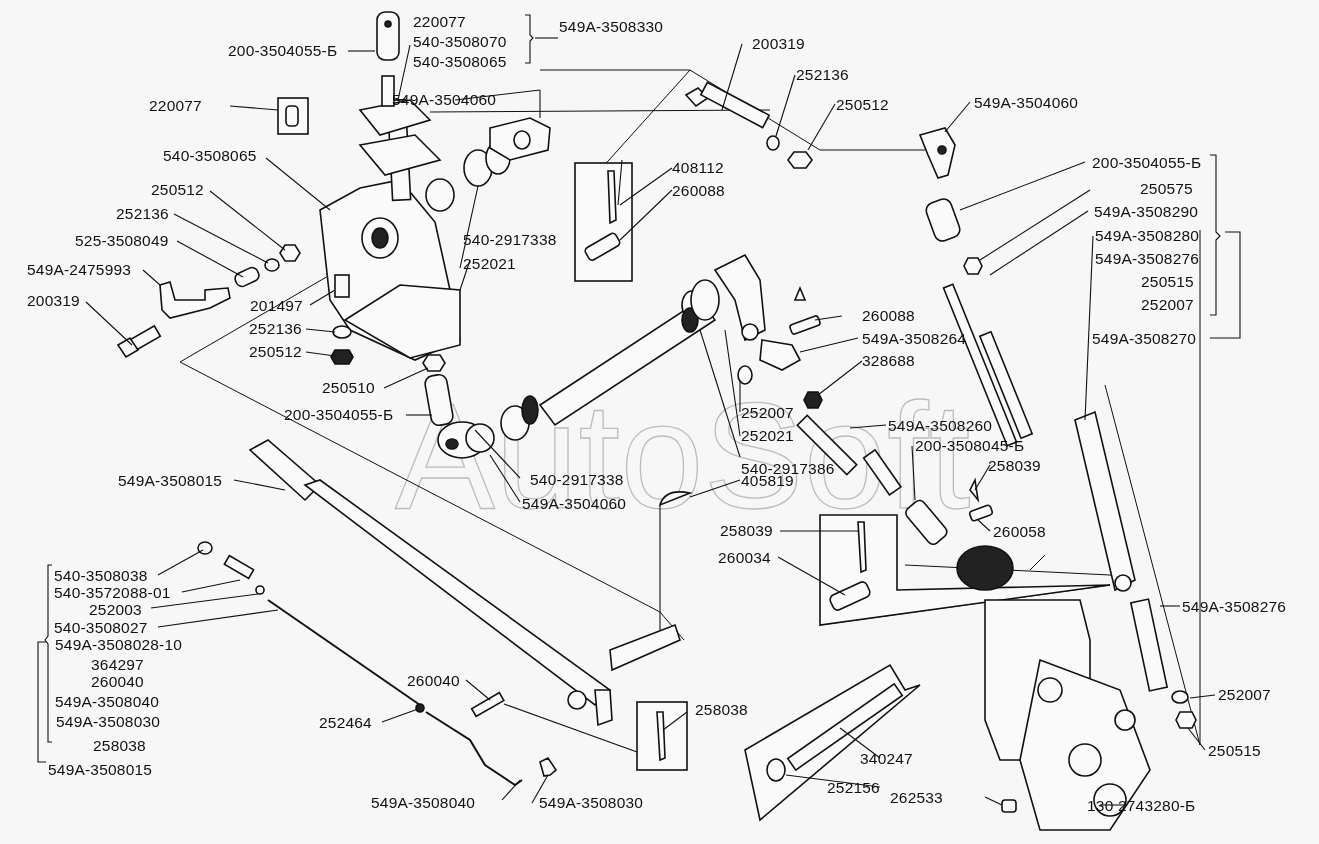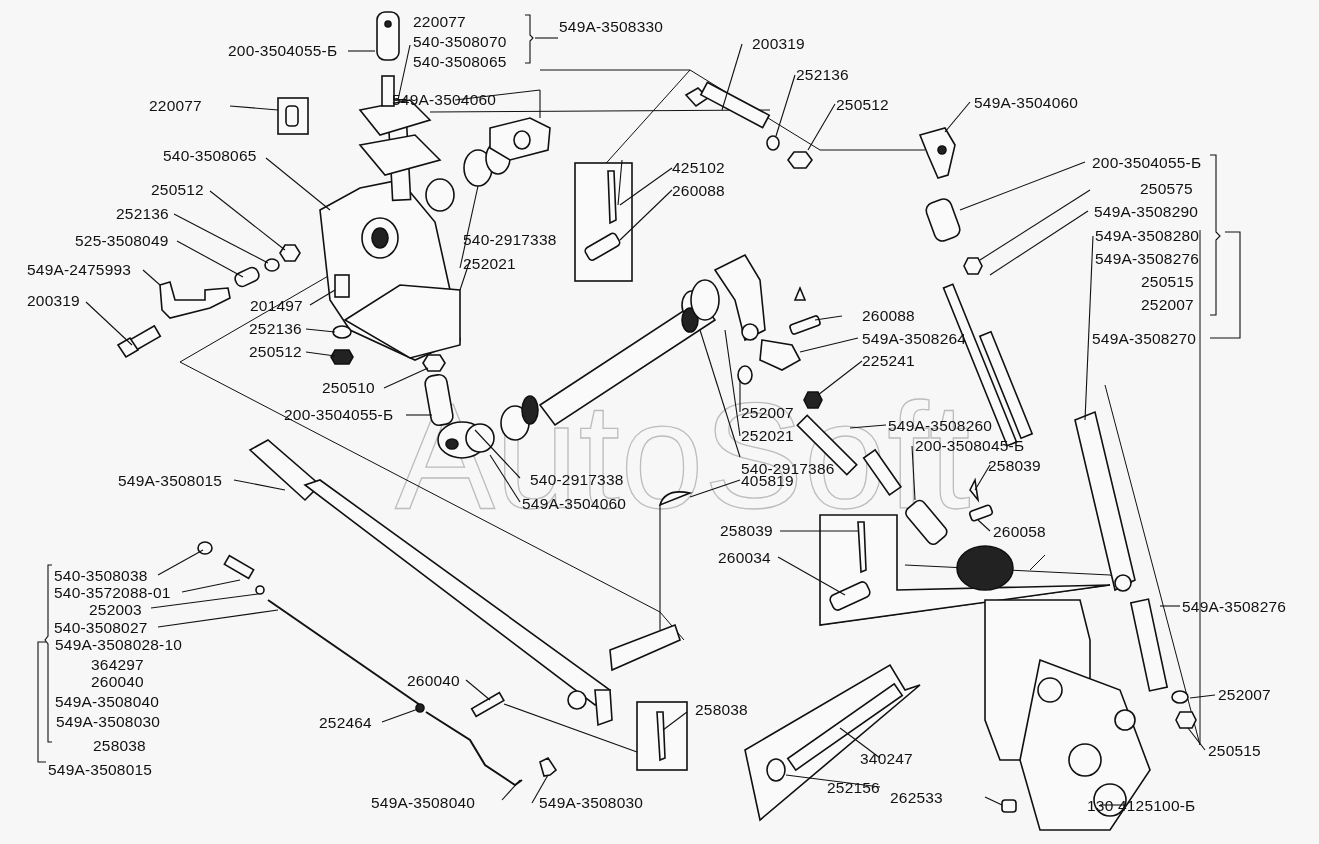--- a/index.html
+++ b/index.html
@@ -272,37 +272,37 @@
 <span class="lbl" style="left:27px;top:262px">549A-2475993</span>
 <span class="lbl" style="left:27px;top:293px">200319</span>
 <span class="lbl" style="left:250px;top:298px">201497</span>
 <span class="lbl" style="left:249px;top:321px">252136</span>
 <span class="lbl" style="left:249px;top:344px">250512</span>
 <span class="lbl" style="left:322px;top:380px">250510</span>
 <span class="lbl" style="left:284px;top:407px">200-3504055-Б</span>
 <span class="lbl" style="left:392px;top:92px">549A-3504060</span>
 <span class="lbl" style="left:463px;top:232px">540-2917338</span>
 <span class="lbl" style="left:463px;top:256px">252021</span>
-<span class="lbl" style="left:672px;top:160px">425102</span>
+<span class="lbl" style="left:672px;top:160px">408112</span>
 <span class="lbl" style="left:672px;top:183px">260088</span>
 <span class="lbl" style="left:752px;top:36px">200319</span>
 <span class="lbl" style="left:796px;top:67px">252136</span>
 <span class="lbl" style="left:836px;top:97px">250512</span>
 <span class="lbl" style="left:974px;top:95px">549A-3504060</span>
 <span class="lbl" style="left:1092px;top:155px">200-3504055-Б</span>
 <span class="lbl" style="left:1140px;top:181px">250575</span>
 <span class="lbl" style="left:1094px;top:204px">549A-3508290</span>
 <span class="lbl" style="left:1095px;top:228px">549A-3508280</span>
 <span class="lbl" style="left:1095px;top:251px">549A-3508276</span>
 <span class="lbl" style="left:1141px;top:274px">250515</span>
 <span class="lbl" style="left:1141px;top:297px">252007</span>
 <span class="lbl" style="left:1092px;top:331px">549A-3508270</span>
 <span class="lbl" style="left:862px;top:308px">260088</span>
 <span class="lbl" style="left:862px;top:331px">549A-3508264</span>
-<span class="lbl" style="left:862px;top:353px">225241</span>
+<span class="lbl" style="left:862px;top:353px">328688</span>
 <span class="lbl" style="left:741px;top:405px">252007</span>
 <span class="lbl" style="left:741px;top:428px">252021</span>
 <span class="lbl" style="left:741px;top:461px">540-2917386</span>
 <span class="lbl" style="left:741px;top:473px">405819</span>
 <span class="lbl" style="left:888px;top:418px">549A-3508260</span>
 <span class="lbl" style="left:915px;top:438px">200-3508045-Б</span>
 <span class="lbl" style="left:988px;top:458px">258039</span>
 <span class="lbl" style="left:993px;top:524px">260058</span>
 <span class="lbl" style="left:530px;top:472px">540-2917338</span>
 <span class="lbl" style="left:522px;top:496px">549A-3504060</span>
@@ -324,14 +324,14 @@
 <span class="lbl" style="left:319px;top:715px">252464</span>
 <span class="lbl" style="left:695px;top:702px">258038</span>
 <span class="lbl" style="left:371px;top:795px">549A-3508040</span>
 <span class="lbl" style="left:539px;top:795px">549A-3508030</span>
 <span class="lbl" style="left:1182px;top:599px">549A-3508276</span>
 <span class="lbl" style="left:1218px;top:687px">252007</span>
 <span class="lbl" style="left:1208px;top:743px">250515</span>
 <span class="lbl" style="left:860px;top:751px">340247</span>
 <span class="lbl" style="left:827px;top:780px">252156</span>
 <span class="lbl" style="left:890px;top:790px">262533</span>
-<span class="lbl" style="left:1087px;top:798px">130 4125100-Б</span>
+<span class="lbl" style="left:1087px;top:798px">130 2743280-Б</span>
 </div>
 
 </body></html>

